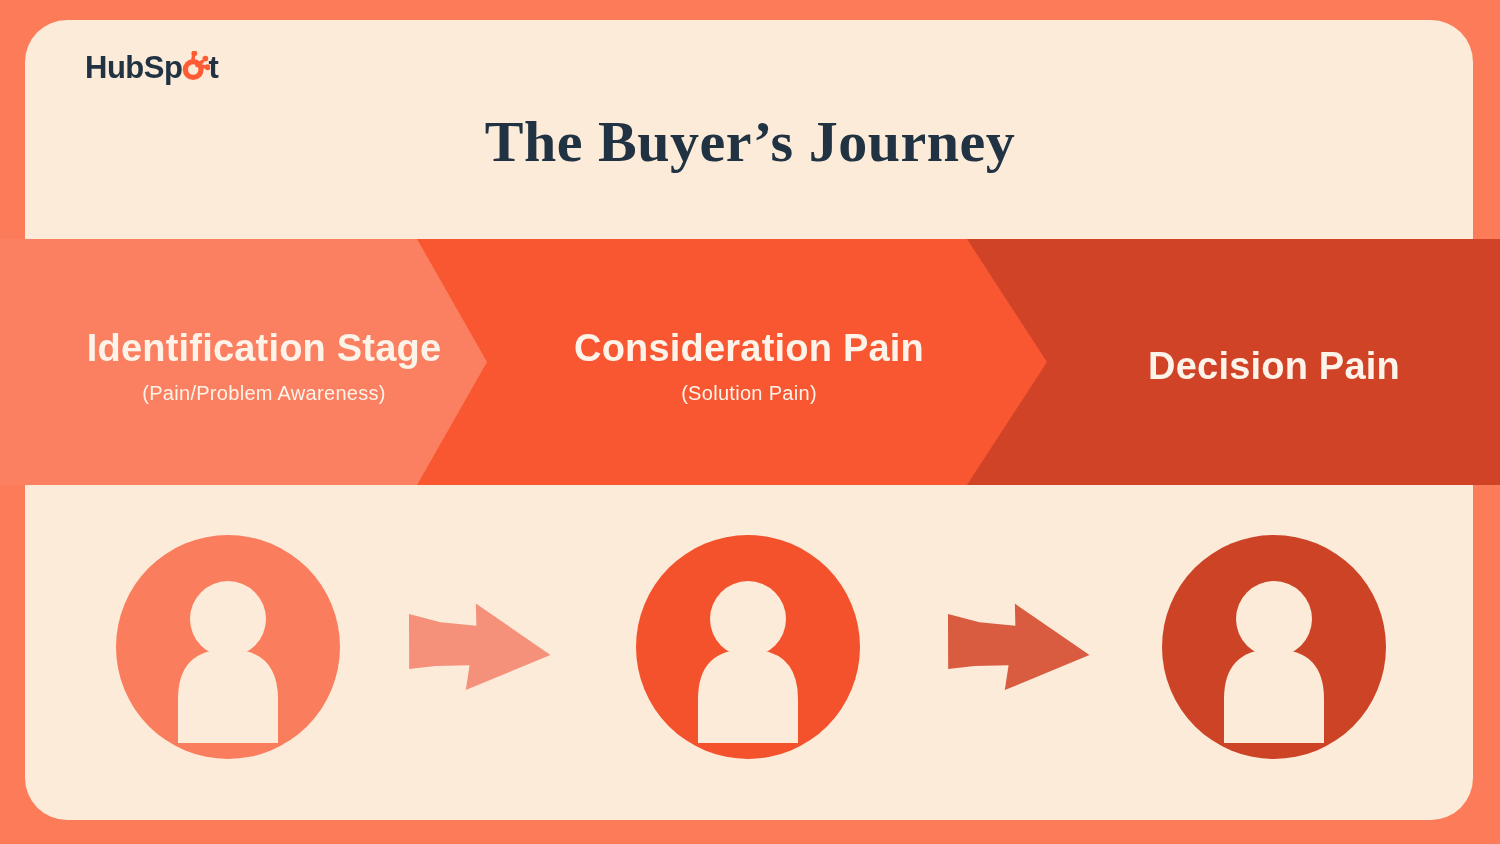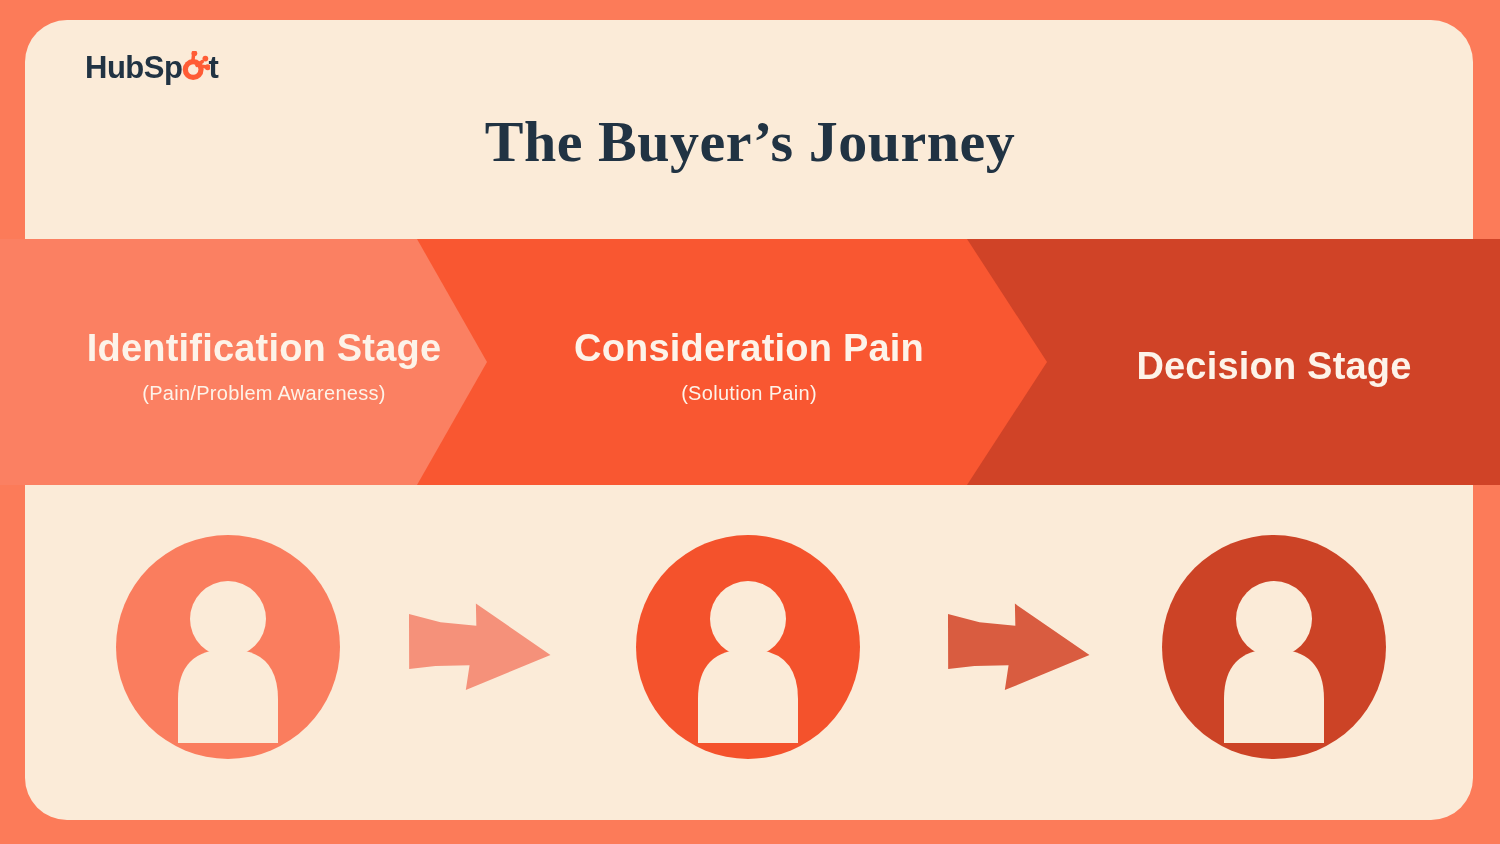--- a/index.html
+++ b/index.html
@@ -120,21 +120,21 @@
 
     <div class="stage-label s1">
       <div class="stage-name">Identification Stage</div>
       <div class="stage-sub">(Pain/Problem Awareness)</div>
     </div>
     <div class="stage-label s2">
       <div class="stage-name">Consideration Pain</div>
       <div class="stage-sub">(Solution Pain)</div>
     </div>
     <div class="stage-label s3">
-      <div class="stage-name">Decision Stage</div>
+      <div class="stage-name">Decision Pain</div>
     </div>
   </div>
 
   <div class="person p1">
     <svg viewBox="0 0 224 224">
       <defs>
           <clipPath id="person-clip-0">
             <circle cx="112" cy="112" r="112"></circle>
           </clipPath>
         </defs>

